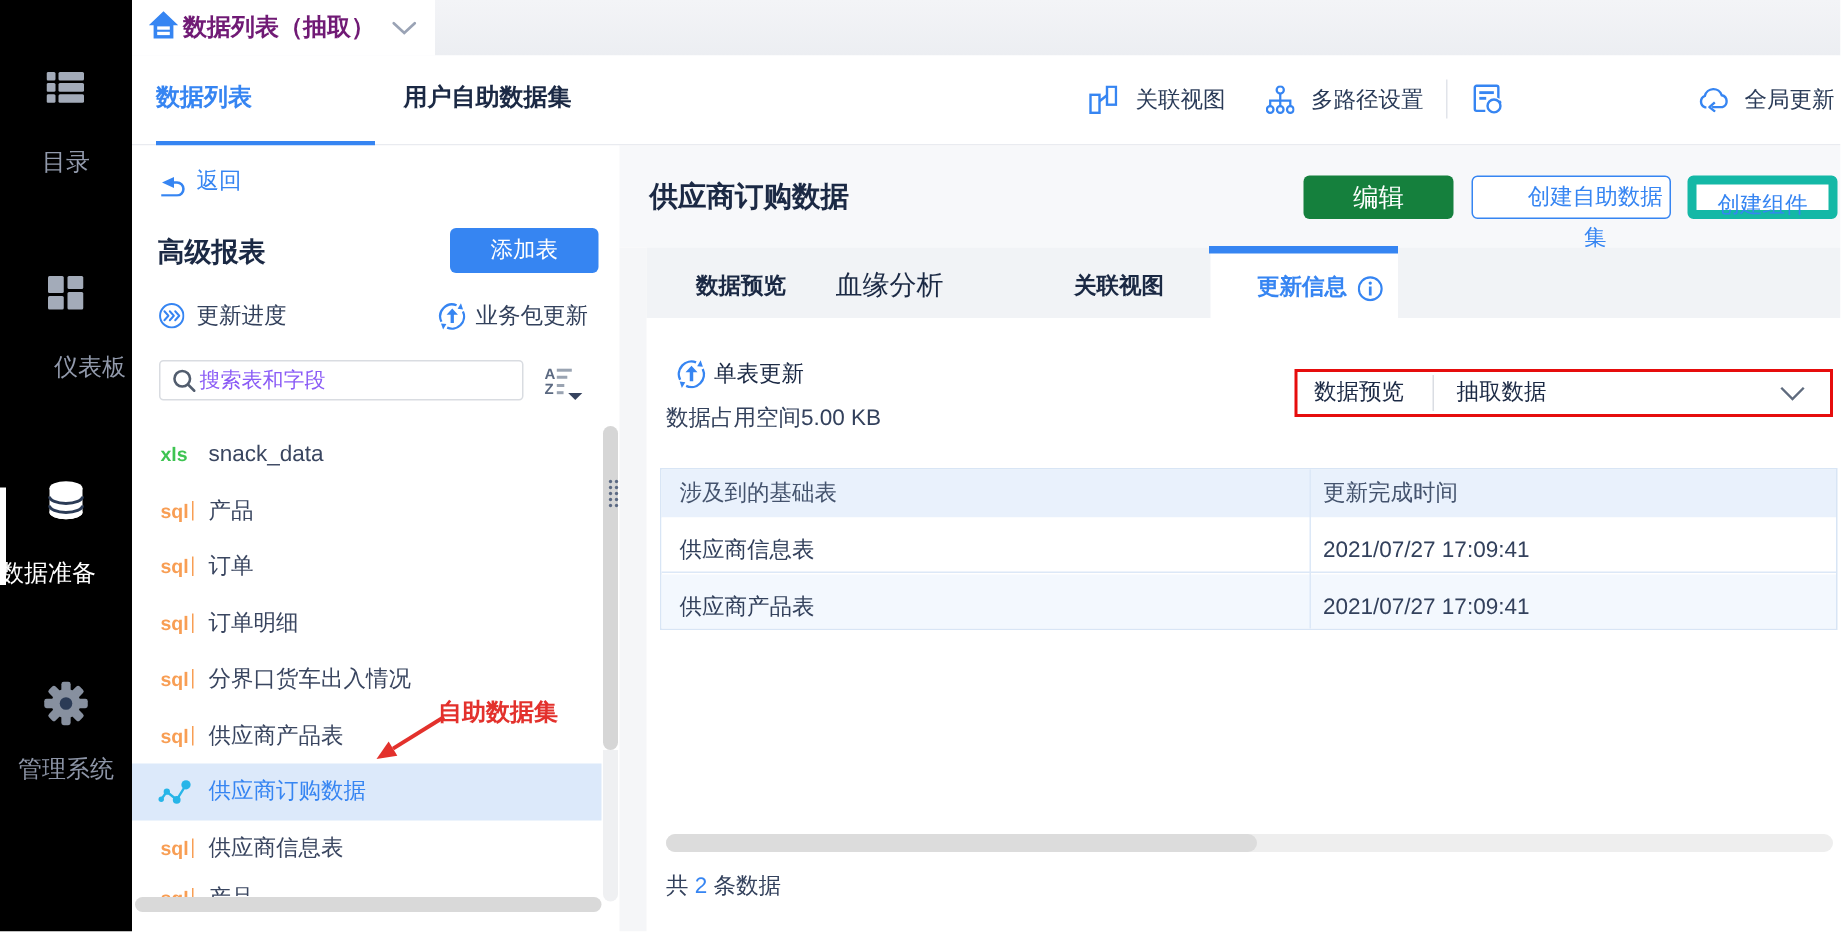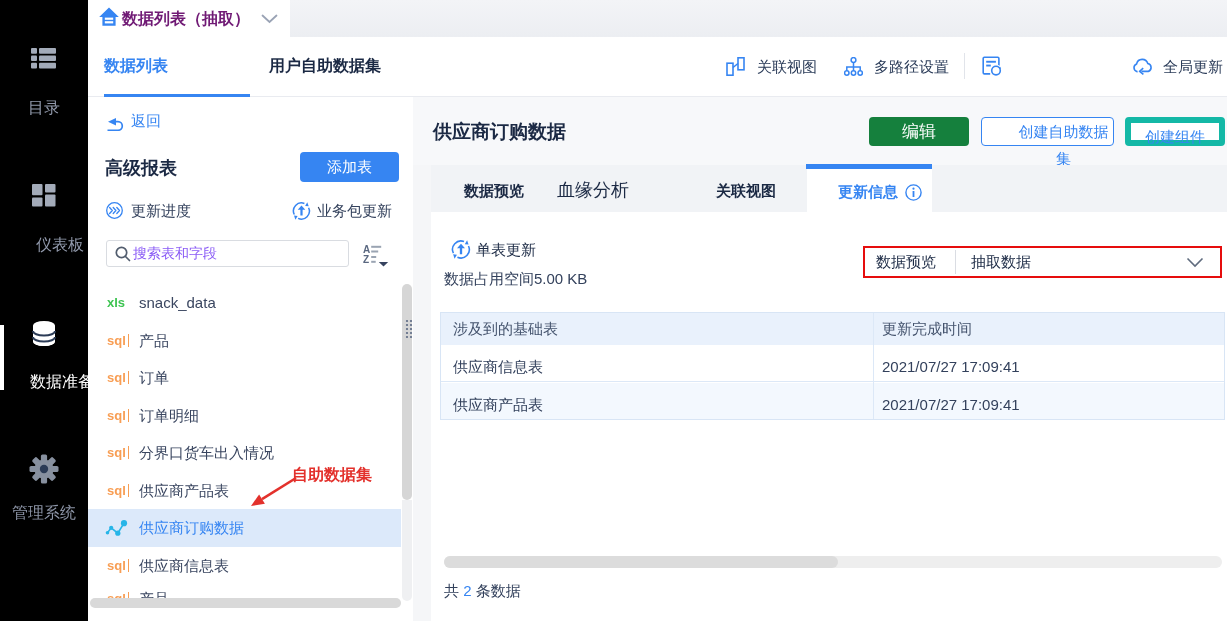--- a/index.html
+++ b/index.html
@@ -37,21 +37,21 @@
   <div class="abs" style="left:0;top:235px;width:88px;text-align:center;font-size:16px;color:#929aac;padding-left:32px;">仪表板</div>
 
   <div class="abs" style="left:0;top:325px;width:4px;height:65px;background:#ffffff;"></div>
   <svg class="abs" style="left:30px;top:320px;" width="28" height="27" viewBox="0 0 28 27">
     <ellipse cx="14" cy="5.5" rx="11" ry="4.6" fill="#fff"></ellipse>
     <path d="M3 5.5 L3 21.5 A11 4.6 0 0 0 25 21.5 L25 5.5 Z" fill="#fff"></path>
     <ellipse cx="14" cy="21.5" rx="11" ry="4.6" fill="#fff"></ellipse>
     <path d="M3 11 A11 4.6 0 0 0 25 11" fill="none" stroke="#2b3b56" stroke-width="2"></path>
     <path d="M3 17 A11 4.6 0 0 0 25 17" fill="none" stroke="#2b3b56" stroke-width="2"></path>
   </svg>
-  <div class="abs" style="left:0;top:372px;width:94px;text-align:right;font-size:16px;color:#ffffff;">数据准备</div>
+  <div class="abs" style="left:0;top:372px;width:94px;text-align:left;font-size:16px;color:#ffffff;">数据准备</div>
 
   <svg class="abs" style="left:29px;top:454px;" width="30" height="30" viewBox="0 0 30 30">
     <g fill="#87909f">
       <rect x="11.9" y="0.5" width="6.2" height="8" rx="1.6"></rect>
       <rect x="11.9" y="21.5" width="6.2" height="8" rx="1.6"></rect>
       <rect x="0.5" y="11.9" width="8" height="6.2" rx="1.6"></rect>
       <rect x="21.5" y="11.9" width="8" height="6.2" rx="1.6"></rect>
       <rect x="11.9" y="0.5" width="6.2" height="8" rx="1.6" transform="rotate(45 15 15)"></rect>
       <rect x="11.9" y="21.5" width="6.2" height="8" rx="1.6" transform="rotate(45 15 15)"></rect>
       <rect x="0.5" y="11.9" width="8" height="6.2" rx="1.6" transform="rotate(45 15 15)"></rect>

